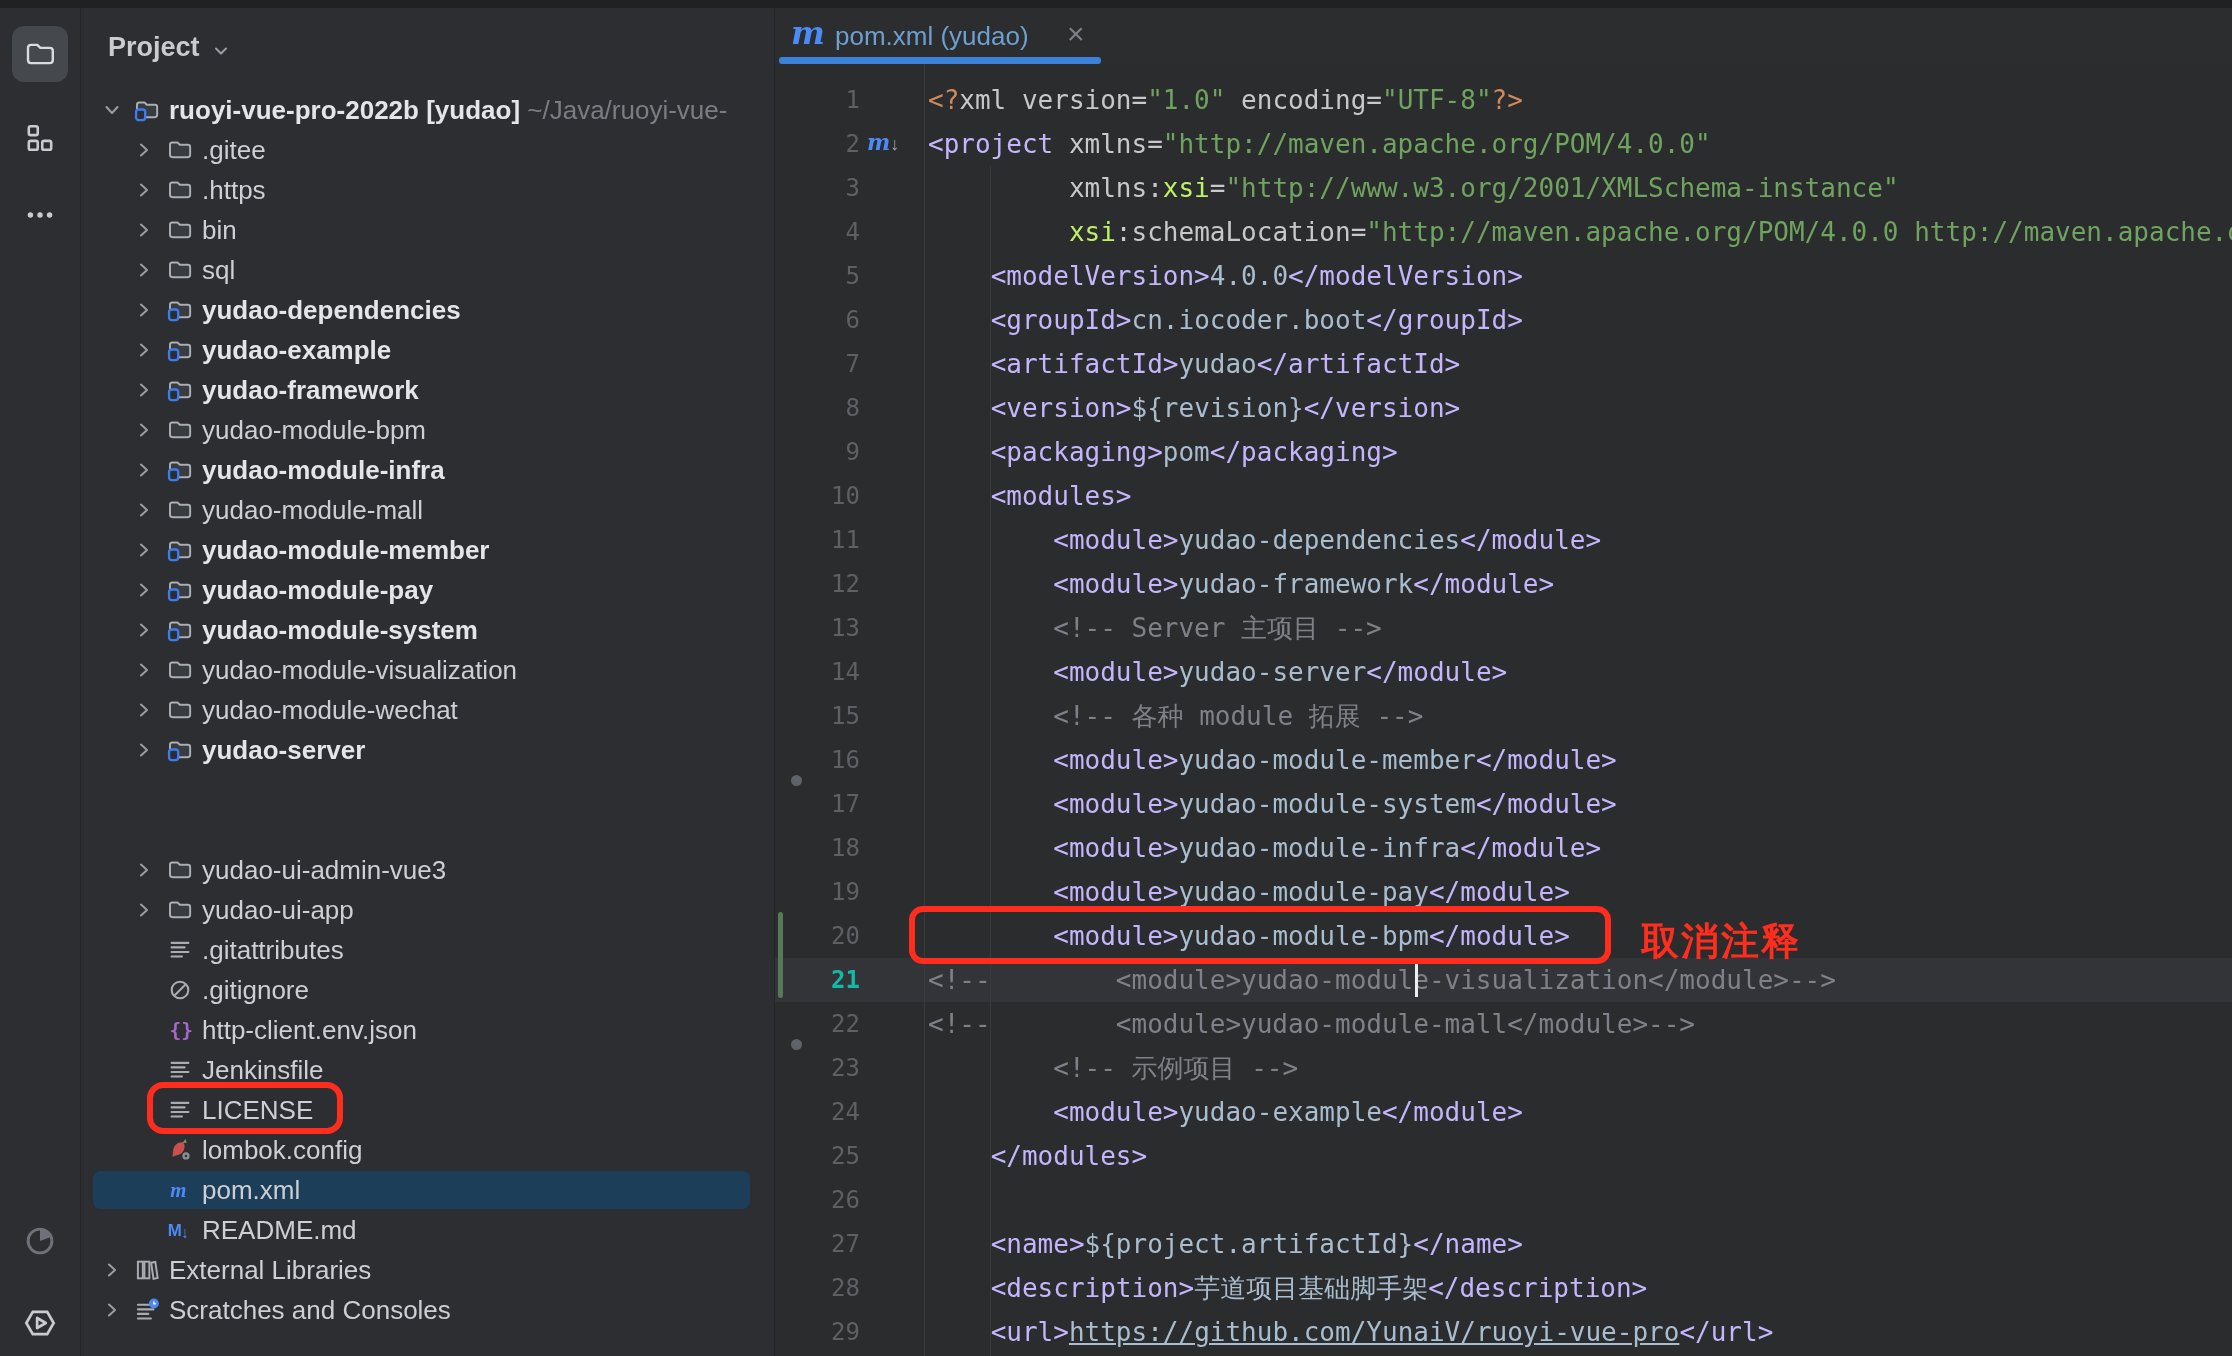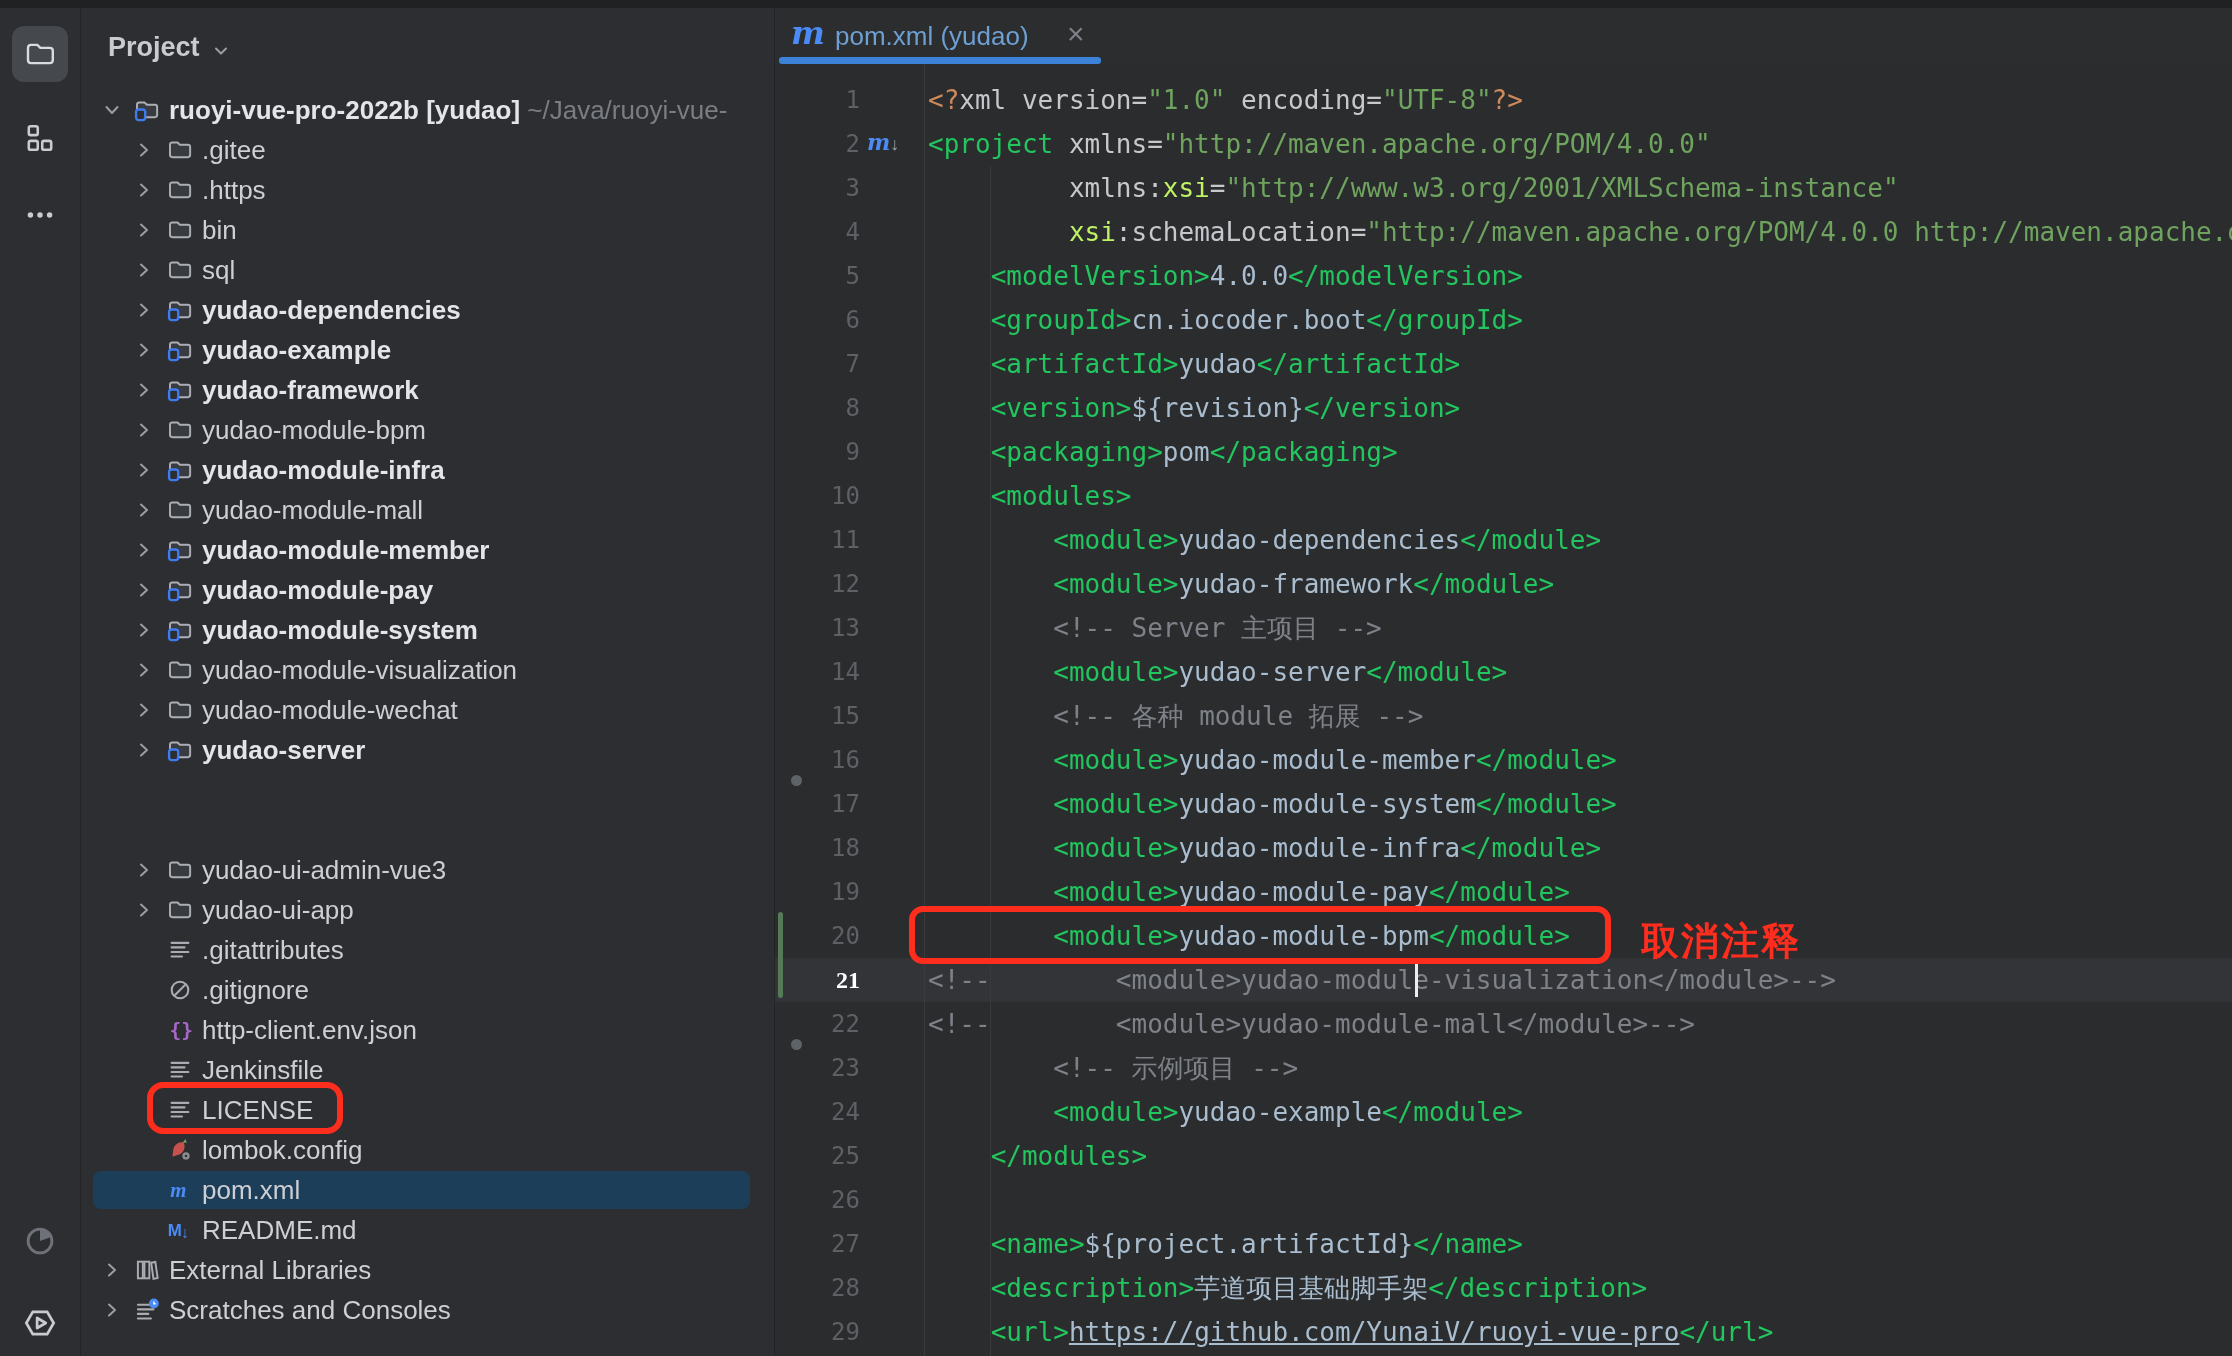--- a/index.html
+++ b/index.html
@@ -37,27 +37,27 @@
   .tab-underline{position:absolute;left:0;bottom:0;width:322px;height:7px;background:#3D82D9;border-radius:3px;}
 
   .earea{position:absolute;left:775px;top:64px;right:0;bottom:0;background:#2B2C2E;overflow:hidden;}
   .curline{position:absolute;left:0;right:0;top:894px;height:44px;background:#323438;}
   .gutborder{position:absolute;left:149px;top:0;bottom:0;width:1px;background:#3A3B3E;}
   .guide{position:absolute;left:215px;top:102px;height:1190px;width:1px;background:#393A3D;}
   .greenbar{position:absolute;left:3px;top:848px;width:5px;height:86px;background:#567A58;border-radius:3px;}
   .gdot{position:absolute;left:16px;width:11px;height:11px;border-radius:50%;background:#5E6269;}
   .lnum{position:absolute;left:0;width:85px;text-align:right;font-family:"DejaVu Sans Mono",monospace;
         font-size:24px;line-height:30px;color:#5D6064;}
-  .lnum.cur{color:#ffffff;font-weight:bold;font-family:Liberation Serif, serif;}
+  .lnum.cur{color:#14b8a6;font-weight:bold;}
   .m2badge{position:absolute;left:92px;width:50px;}
   .m2badge .mm{font-family:"DejaVu Serif",serif;font-style:italic;font-weight:bold;font-size:22px;color:#4C8BF5;}
   .m2badge .ar{font-size:18px;color:#9DA0A6;}
   .cline{position:absolute;left:153px;height:44px;line-height:44px;font-family:"DejaVu Sans Mono",monospace;
          font-size:26px;white-space:pre;}
-  .tag{color:#22c55e}.attr{color:#C6C8CC}.str{color:#6FA45F}.ns{color:#bef264}
+  .tag{color:#c4b5fd}.attr{color:#C6C8CC}.str{color:#6FA45F}.ns{color:#bef264}
   .txt{color:#A9BDCE}.cmt{color:#7E8288}.pi{color:#CF8A5B}
   .url{color:#A9BDCE;text-decoration:underline;}
   .caret{position:absolute;left:640px;top:899px;width:3px;height:34px;background:#ECEDEF;}
   .codebox{position:absolute;left:134px;top:842px;width:702px;height:58px;border:6px solid #FF2D1E;border-radius:14px;box-sizing:border-box;}
   .codelabel{position:absolute;left:866px;top:852px;font-size:38px;font-weight:bold;color:#FF2D1E;letter-spacing:2px;
              font-family:"Liberation Sans",sans-serif;}
   svg{display:block;}
 </style>
 </head>
 <body>

